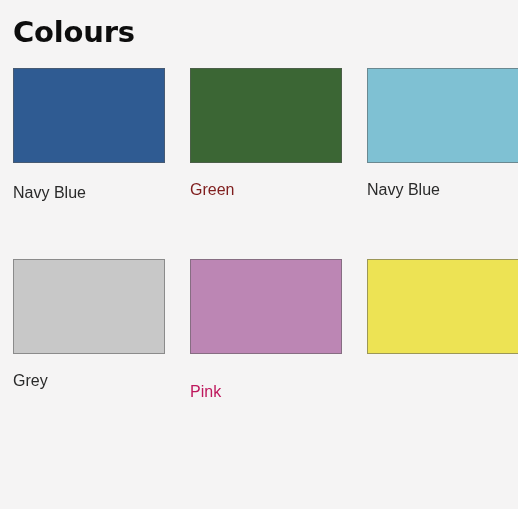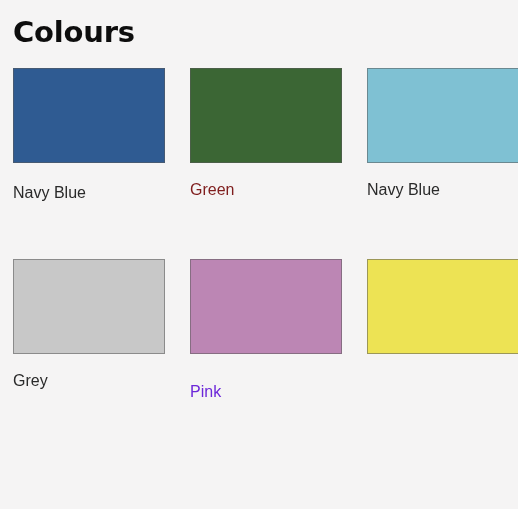--- a/index.html
+++ b/index.html
@@ -95,21 +95,21 @@
       <div class="swatch-label" style="color: rgb(42, 42, 42);">Navy Blue</div>
     </div>
 
     <div class="swatch-cell">
       <div class="swatch-chip" style="background: rgb(200, 200, 200);"></div>
       <div class="swatch-label" style="color: rgb(42, 42, 42);">Grey</div>
     </div>
 
     <div class="swatch-cell">
       <div class="swatch-chip" style="background: rgb(188, 134, 180);"></div>
-      <div class="swatch-label" style="color: #6d28d9; margin-top: 28px;">Pink</div>
+      <div class="swatch-label" style="color: #be185d; margin-top: 28px;">Pink</div>
     </div>
 
     <div class="swatch-cell">
       <div class="swatch-chip" style="background: rgb(237, 227, 84);"></div>
 
     </div>
 
     <div class="swatch-cell">
       <div class="swatch-chip" style="background: rgb(168, 124, 104);"></div>
 

